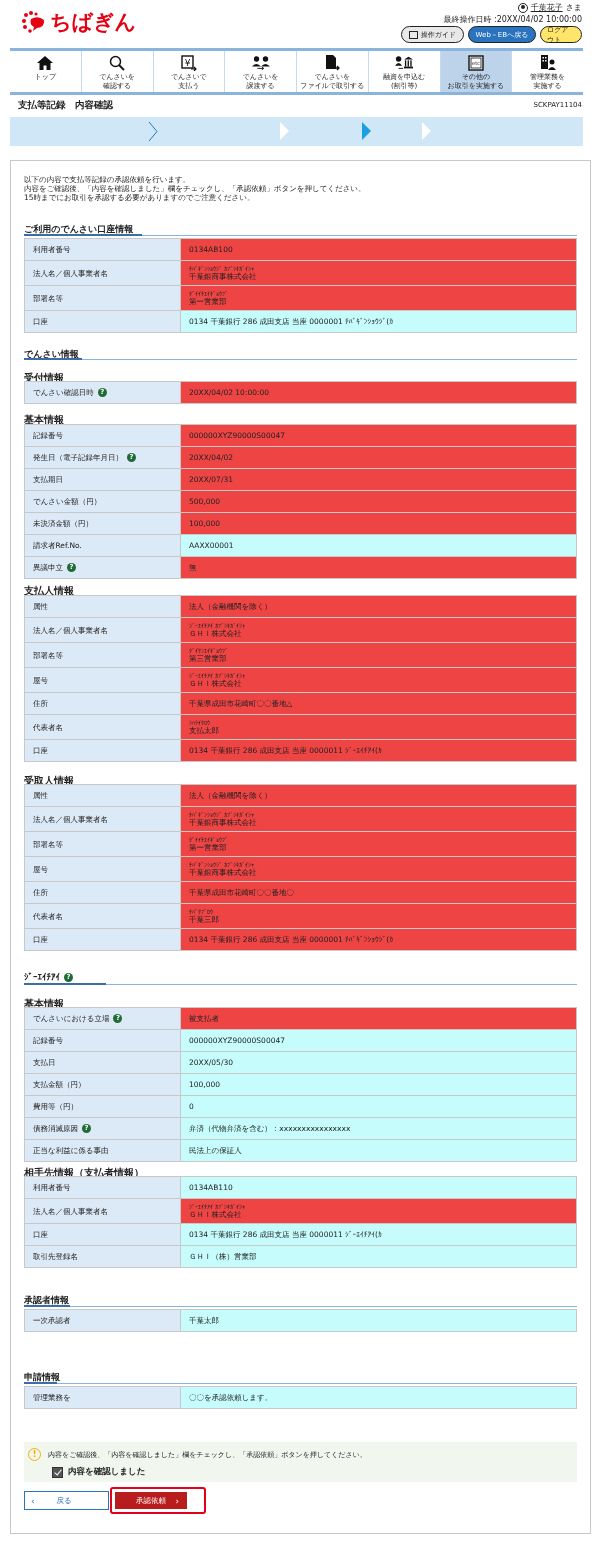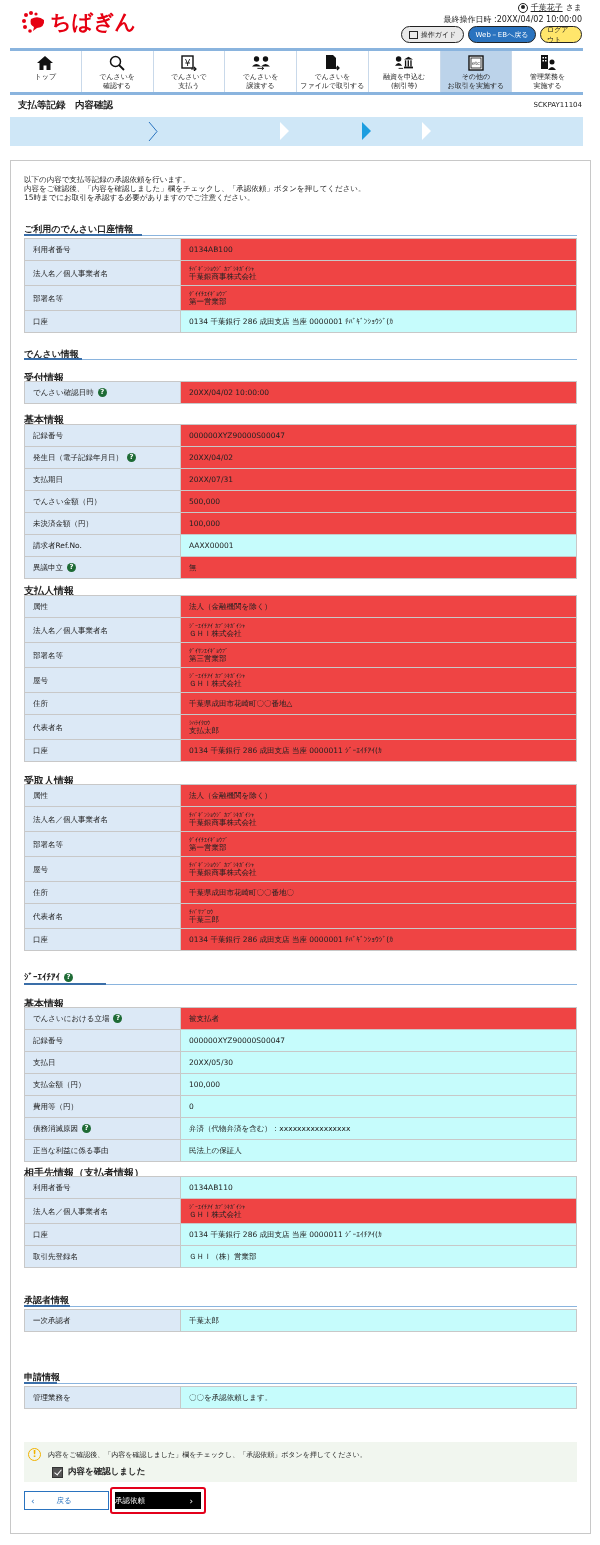--- a/index.html
+++ b/index.html
@@ -70,21 +70,21 @@
   .confirm-text { position: absolute; left: 24px; top: 8px; font-size: 7px; color: #222; }
   .check-wrap { position: absolute; left: 28px; top: 24px; display: flex; align-items: center; }
   .checkbox { width: 11px; height: 11px; background: #555; border: 1px solid #333; position: relative; }
   .checkbox::after { content: ""; position: absolute; left: 3px; top: 0px; width: 3px; height: 6px; border: solid #fff; border-width: 0 1.5px 1.5px 0; transform: rotate(40deg); }
   .check-label { font-size: 8.5px; font-weight: bold; margin-left: 5px; color: #222; }
 
   .btn-back { position: absolute; left: 13px; top: 1330px; width: 85px; height: 19px; border: 1px solid #2a73bf; background: #fff; color: #2a73bf; font-size: 7.5px; display: flex; align-items: center; }
   .btn-back .chev { margin-left: 6px; font-size: 9px; }
   .btn-back .lbl { margin-left: 22px; }
   .btn-approve-ring { position: absolute; left: 99px; top: 1326px; width: 96px; height: 27px; border: 2px solid #e3001b; border-radius: 3px; }
-  .btn-approve { position: absolute; left: 3px; top: 3px; width: 86px; height: 17px; background: #000000; color: #fff; font-size: 7.5px; display: flex; align-items: center; justify-content: flex-start; }
+  .btn-approve { position: absolute; left: 3px; top: 3px; width: 72px; height: 17px; background: #b91c1c; color: #fff; font-size: 7.5px; display: flex; align-items: center; justify-content: center; }
   .btn-approve .chev { position: absolute; right: 8px; font-size: 9px; }
 </style>
 </head>
 <body>
 
 <div class="header">
   <div class="logo">
     <svg class="logo-mark" viewBox="0 0 24 22" width="24" height="22">
       <circle cx="4" cy="4" r="2" fill="#e60012"></circle>
       <circle cx="9" cy="2" r="2" fill="#e60012"></circle>

